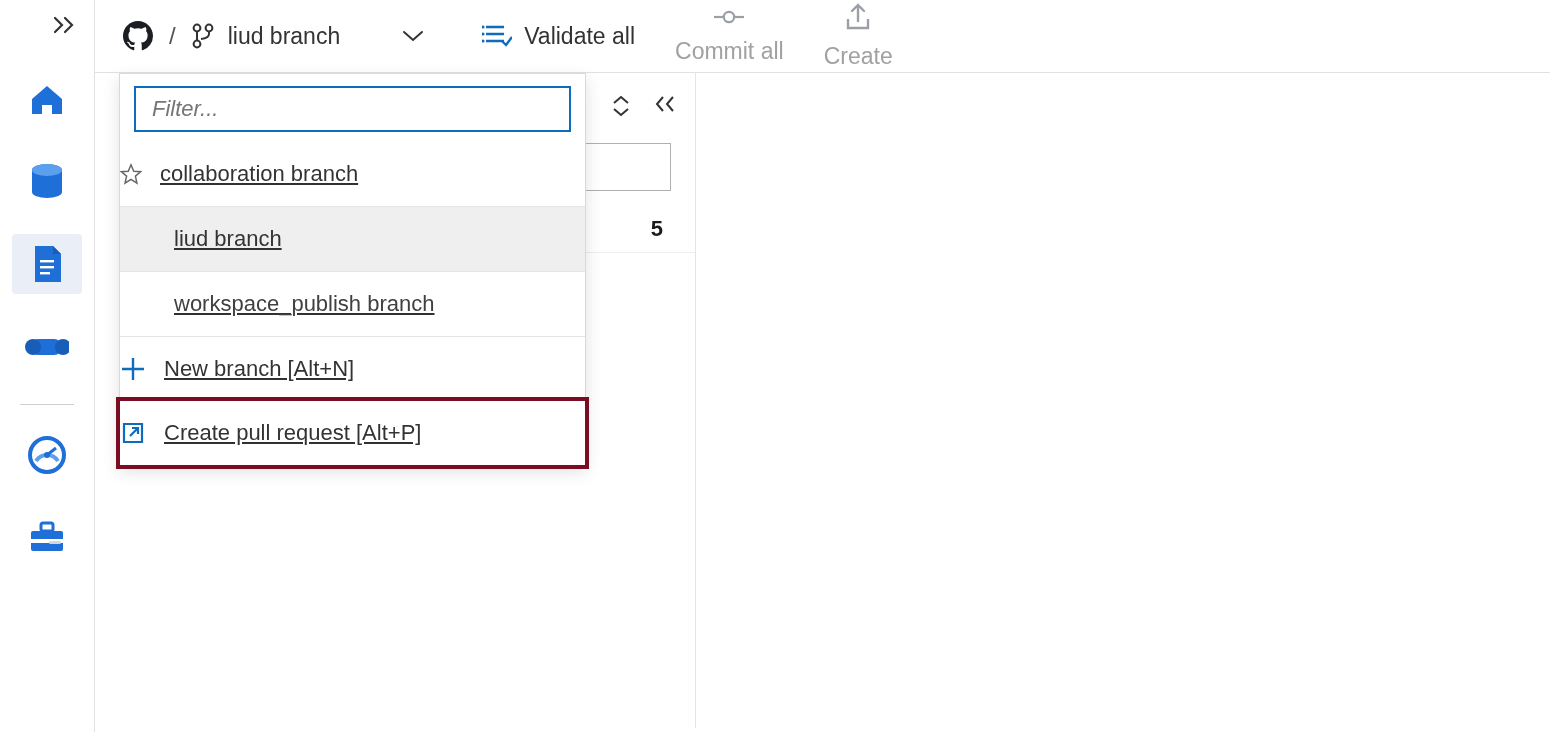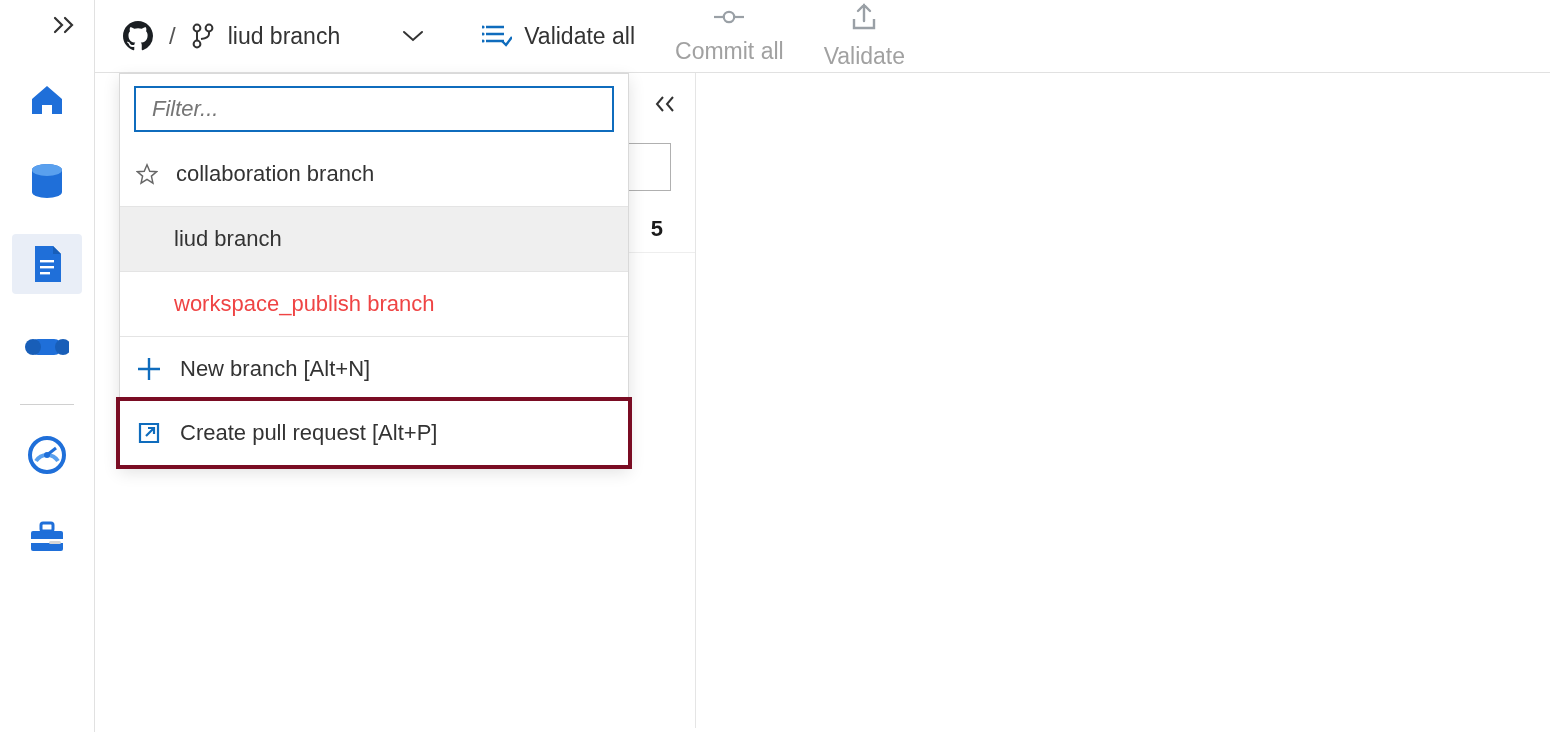--- a/index.html
+++ b/index.html
@@ -59,48 +59,49 @@
   .toolbar-btn {
     display: inline-flex; align-items: center; gap: 12px;
     margin-left: 30px; cursor: pointer;
     font-size: 23px;
     text-align: center;
   }
   .toolbar-btn.disabled { color: #a1a1a1; cursor: default; flex-direction: column; }
   .branch-dropdown {
     position: absolute;
     left: 119px; top: 73px;
-    width: 510px;
+    width: 467px;
     background: #fff;
     border: 1px solid #d9d9d9;
     box-shadow: 0 6px 16px rgba(0,0,0,.12);
     z-index: 20;
+    text-decoration: underline;
   }
   .branch-dropdown .filter-wrap { padding: 12px 14px 10px; }
   .filter-input {
     width: 100%;
     height: 46px;
     border: 2px solid #0f6cbd;
     padding: 0 16px;
     font-size: 22px;
     font-style: italic;
     color: #666;
     outline: none;
   }
   .dd-item {
     height: 64px;
     display: flex; align-items: center;
     gap: 18px;
-    padding: 0 16px;
+    padding: 0 0;
     font-size: 22px;
     color: #333;
     cursor: pointer;
   }
   .dd-item.selected { background: #efefef; }
-  .dd-item.disabled { color: #ef4444; cursor: default; }
+  .dd-item.disabled { color: #404040; cursor: default; }
   .dd-item.indent-noicon { padding-left: 54px; }
   .dd-sep { height: 1px; background: #e4e4e4; }
   .dd-item.highlight {
     outline: 4px solid #7a0c23;
     position: relative;
     z-index: 1;
   }
   .secondary-panel {
     position: absolute;
     left: 541px; top: 73px;
@@ -255,21 +256,21 @@
     <span>Commit all</span>
   </span>
 
   <span class="toolbar-btn disabled">
     <span class="icon">
       <svg width="26" height="28" viewBox="0 0 26 28">
         <path d="M13 18 V2 M7 8 L13 2 L19 8" stroke="#9aa0a6" stroke-width="2.4" fill="none" stroke-linecap="round"></path>
         <path d="M3 16 V25 H23 V16" stroke="#9aa0a6" stroke-width="2.4" fill="none"></path>
       </svg>
     </span>
-    <span>Validate</span>
+    <span>Create</span>
   </span>
 </div>
 
 <div class="branch-dropdown">
   <div class="filter-wrap">
     <input class="filter-input" type="text" placeholder="Filter..." style="">
   </div>
 
   <div class="dd-item">
     <span class="icon star-icon">

